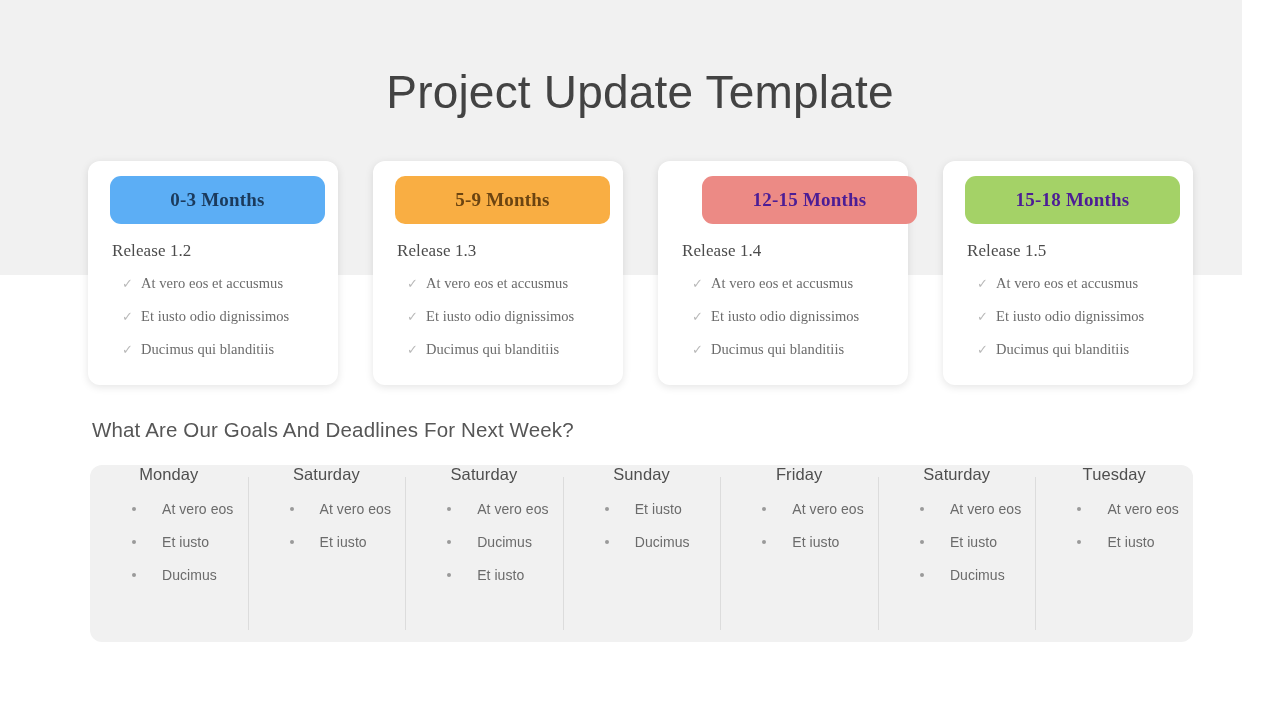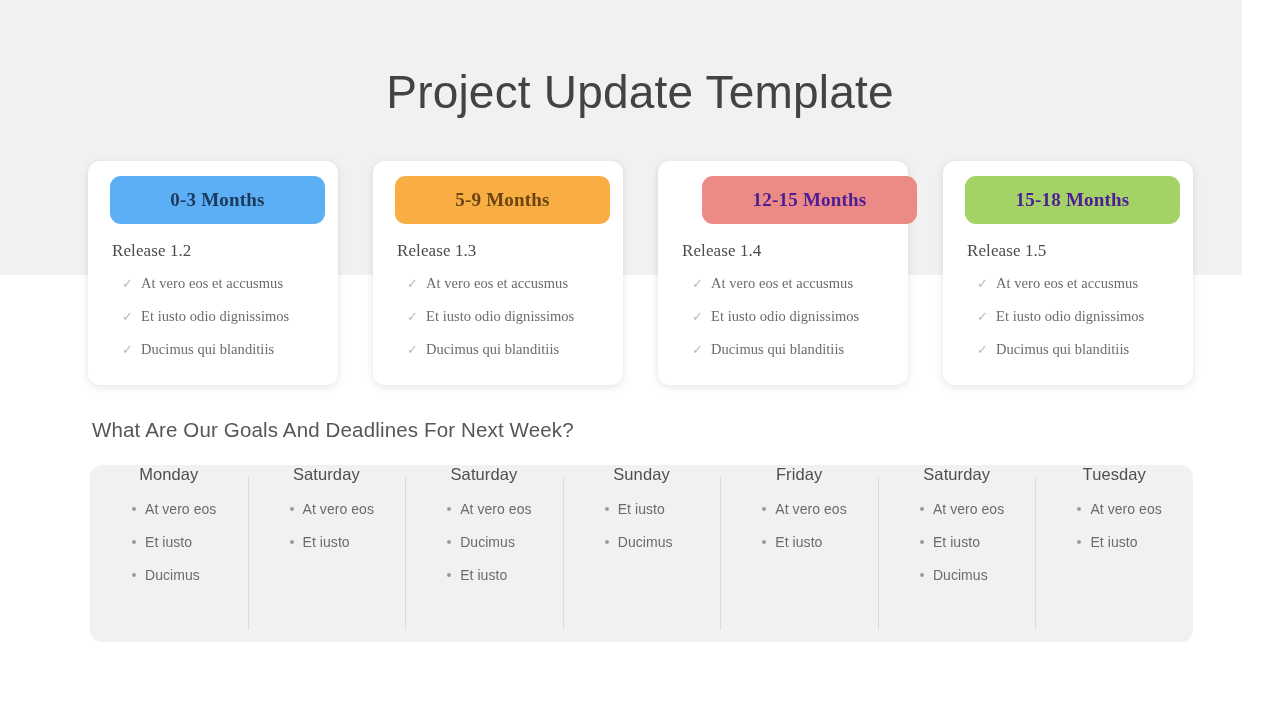--- a/index.html
+++ b/index.html
@@ -169,21 +169,21 @@
     margin-bottom: 17px;
   }
   .day-list {
     margin: 0;
     padding: 0 0 0 42px;
     list-style: none;
   }
   .day-list li {
     display: flex;
     align-items: baseline;
-    gap: 9px;
+    gap: 26px;
     height: 33px;
     font-size: 14px;
     color: #6b6b6b;
     letter-spacing: 0.05px;
   }
   .bullet-icon {
     display: inline-block;
     width: 4px;
     height: 4px;
     border-radius: 50%;

